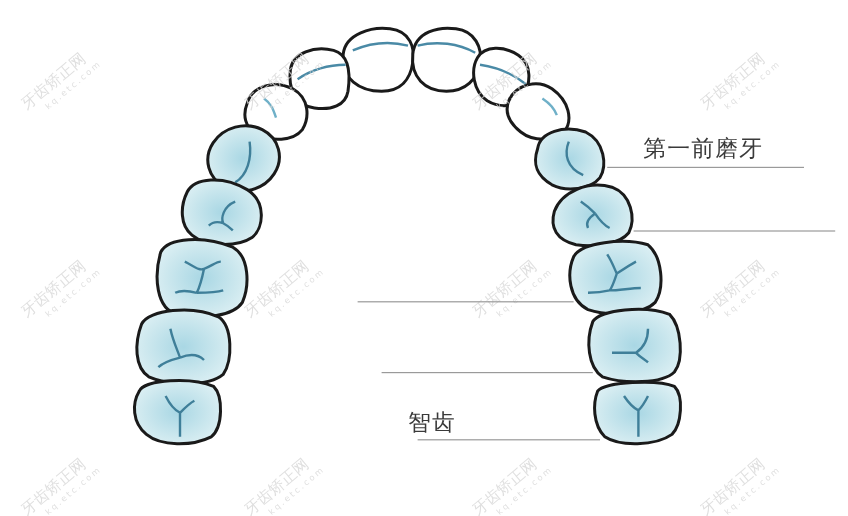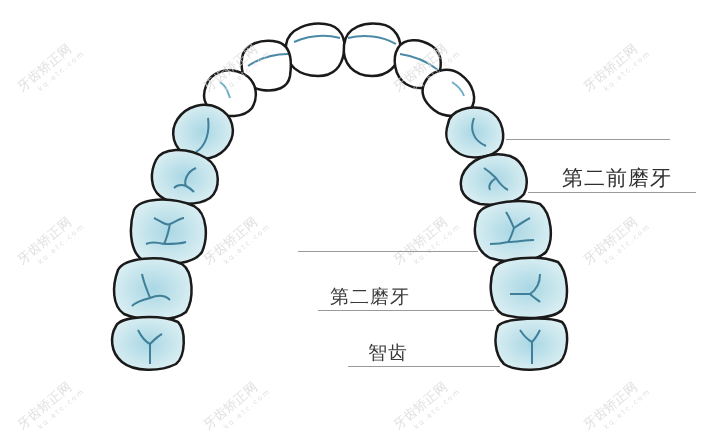--- a/index.html
+++ b/index.html
@@ -102,25 +102,24 @@
   <div class="wm" style="left:14px;top:255px;"><span>牙齿矫正网</span><small>kq.etc.com</small></div>
   <div class="wm" style="left:200px;top:255px;"><span>牙齿矫正网</span><small>kq.etc.com</small></div>
   <div class="wm" style="left:390px;top:255px;"><span>牙齿矫正网</span><small>kq.etc.com</small></div>
   <div class="wm" style="left:580px;top:255px;"><span>牙齿矫正网</span><small>kq.etc.com</small></div>
   <div class="wm" style="left:14px;top:420px;"><span>牙齿矫正网</span><small>kq.etc.com</small></div>
   <div class="wm" style="left:200px;top:420px;"><span>牙齿矫正网</span><small>kq.etc.com</small></div>
   <div class="wm" style="left:390px;top:420px;"><span>牙齿矫正网</span><small>kq.etc.com</small></div>
   <div class="wm" style="left:580px;top:420px;"><span>牙齿矫正网</span><small>kq.etc.com</small></div>
 
   
+  <div class="label" style="left:536px;top:115px;">第一前磨牙</div>
   <div class="rule" style="left:506px;top:139px;width:164px;"></div>
 
-  <div class="label big" style="left:562px;top:168px;">第二前磨牙</div>
   <div class="rule" style="left:528px;top:192px;width:168px;"></div>
 
   <div class="rule" style="left:298px;top:251px;width:180px;"></div>
 
-  <div class="label" style="left:330px;top:287px;">第二磨牙</div>
   <div class="rule" style="left:318px;top:310px;width:176px;"></div>
 
-  <div class="label" style="left:368px;top:343px;text-align:center;">智齿</div>
+  <div class="label" style="left:340px;top:343px;text-align:center;">智齿</div>
   <div class="rule" style="left:348px;top:366px;width:152px;"></div>
 </div>
 
 </body></html>

